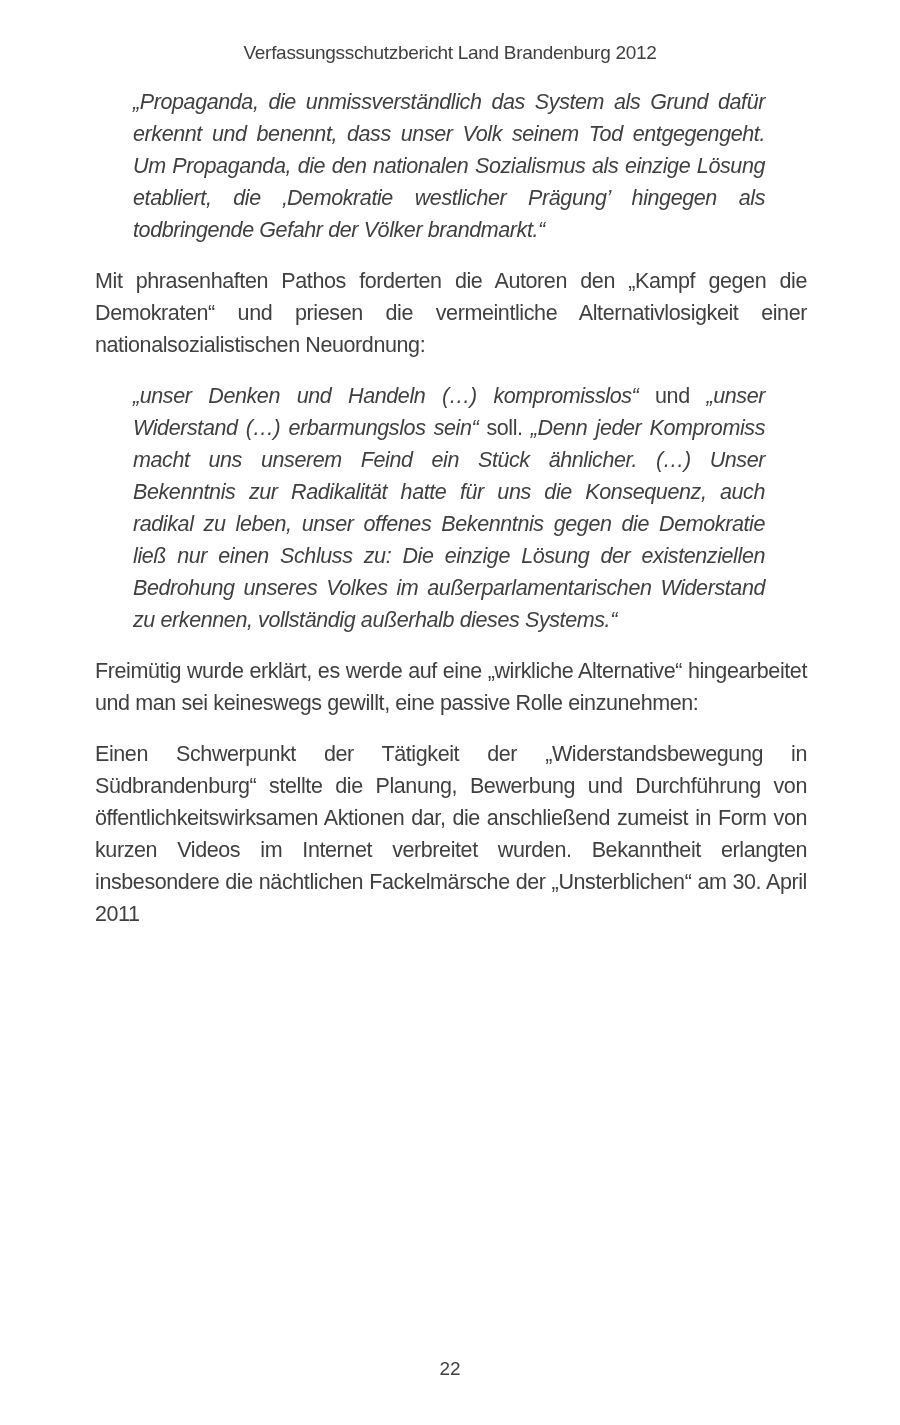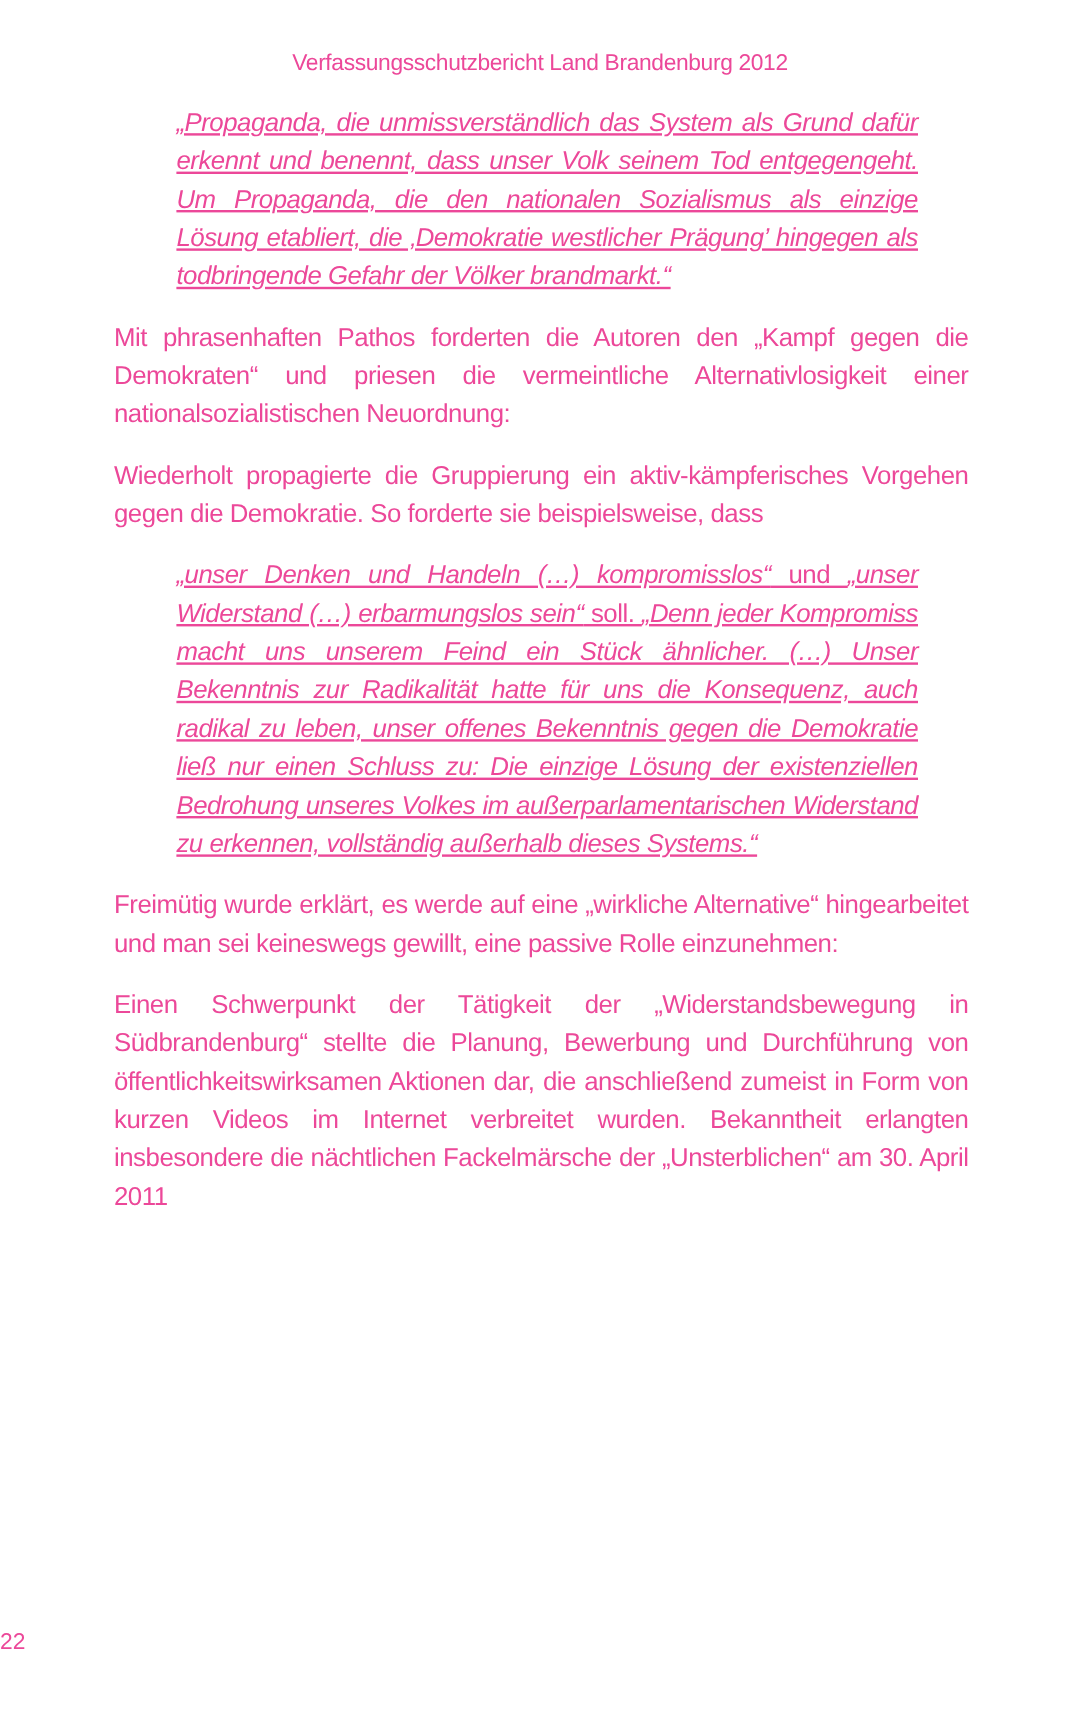--- a/index.html
+++ b/index.html
@@ -7,21 +7,21 @@
     padding: 0;
     background: #ffffff;
   }
   .page {
     position: relative;
     width: 900px;
     height: 1425px;
     background: #ffffff;
     overflow: hidden;
     font-family: "Liberation Sans", sans-serif;
-    color: #ec4899;
+    color: #404040;
   }
   .page-header {
     position: absolute;
     top: 42px;
     left: 0;
     right: 0;
     text-align: center;
     font-size: 19px;
     letter-spacing: -0.3px;
   }
@@ -35,51 +35,50 @@
     margin: 0 0 19px 0;
     font-size: 21.5px;
     line-height: 32px;
     letter-spacing: -0.4px;
     text-align: justify;
     hyphens: auto;
     -webkit-hyphens: auto;
   }
   p.quote {
     font-style: italic;
-    margin-left: 52px;
+    margin-left: 38px;
     margin-right: 42px;
-    text-decoration: underline;
   }
   .seg-normal { font-style: normal; }
   .seg-italic { font-style: italic; }
   .page-number {
     position: absolute;
     top: 1358px;
     left: 0;
     right: 0;
+    text-align: center;
     font-size: 19px;
   }
 </style>
 </head>
 <body>
 
 <div class="page">
 
   <div class="page-header">Verfassungsschutzbericht Land Brandenburg 2012</div>
 
   <div class="content">
 
 
 
     <p class="para quote">„Propaganda, die unmissverständlich das System als Grund dafür erkennt und benennt, dass unser Volk seinem Tod entgegengeht. Um Propaganda, die den nationalen Sozialismus als einzige Lösung etabliert, die ‚Demokratie westlicher Prägung’ hingegen als todbringende Gefahr der Völker brandmarkt.“</p>
 
     <p class="para">Mit phrasenhaften Pathos forderten die Autoren den „Kampf gegen die Demokraten“ und priesen die vermeintliche Alternativlosigkeit einer nationalsozialistischen Neuordnung:</p>
 
 
-    <p class="para">Wiederholt propagierte die Gruppierung ein aktiv-kämpferisches Vorgehen gegen die Demokratie. So forderte sie beispielsweise, dass</p>
 
     <p class="para quote"><span class="seg-italic">„unser Denken und Handeln (…) kompromisslos“</span><span class="seg-normal"> und </span><span class="seg-italic">„unser Widerstand (…) erbarmungslos sein“</span><span class="seg-normal"> soll. </span><span class="seg-italic">„Denn jeder Kompromiss macht uns unserem Feind ein Stück ähnlicher. (…) Unser Bekenntnis zur Radikalität hatte für uns die Konsequenz, auch radikal zu leben, unser offenes Bekenntnis gegen die Demokratie ließ nur einen Schluss zu: Die einzige Lösung der existenziellen Bedrohung unseres Volkes im außerparlamentarischen Widerstand zu erkennen, vollständig außerhalb dieses Systems.“</span></p>
 
     <p class="para">Freimütig wurde erklärt, es werde auf eine „wirkliche Alternative“ hingearbeitet und man sei keineswegs gewillt, eine passive Rolle einzunehmen:</p>
 
 
     <p class="para">Einen Schwerpunkt der Tätigkeit der „Widerstandsbewegung in Südbrandenburg“ stellte die Planung, Bewerbung und Durchführung von öffentlichkeitswirksamen Aktionen dar, die anschließend zumeist in Form von kurzen Videos im Internet verbreitet wurden. Bekanntheit erlangten insbesondere die nächtlichen Fackelmärsche der „Unsterblichen“ am 30. April 2011</p>
 
   </div>
 

